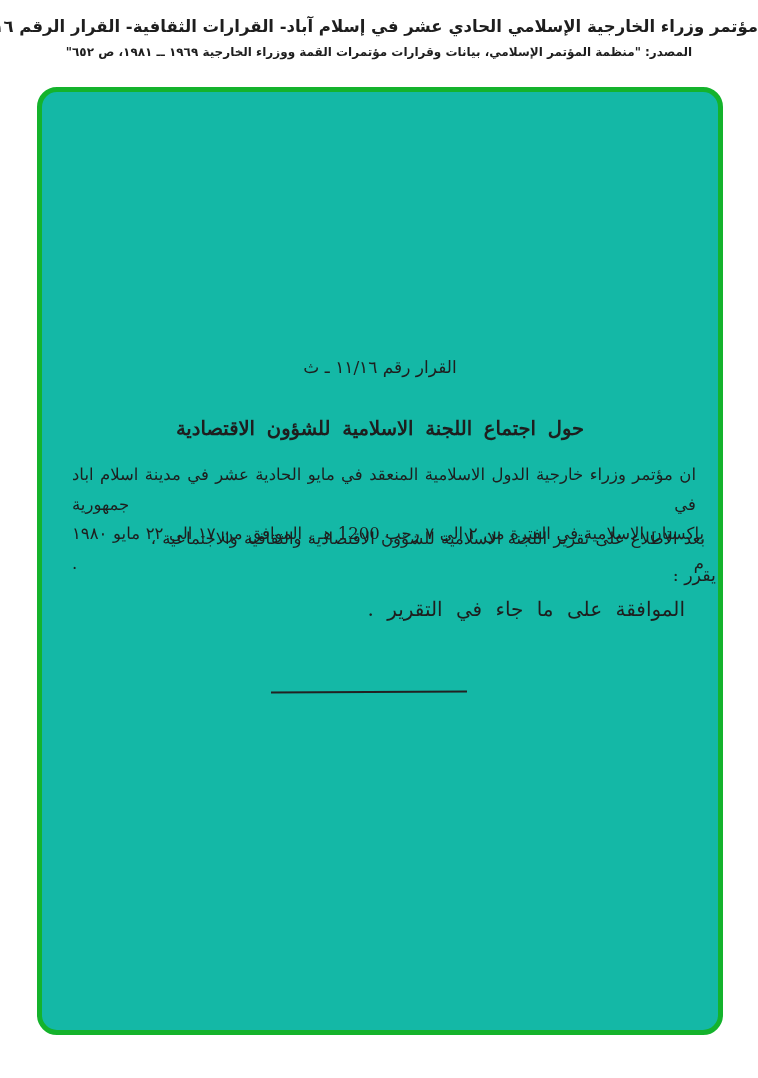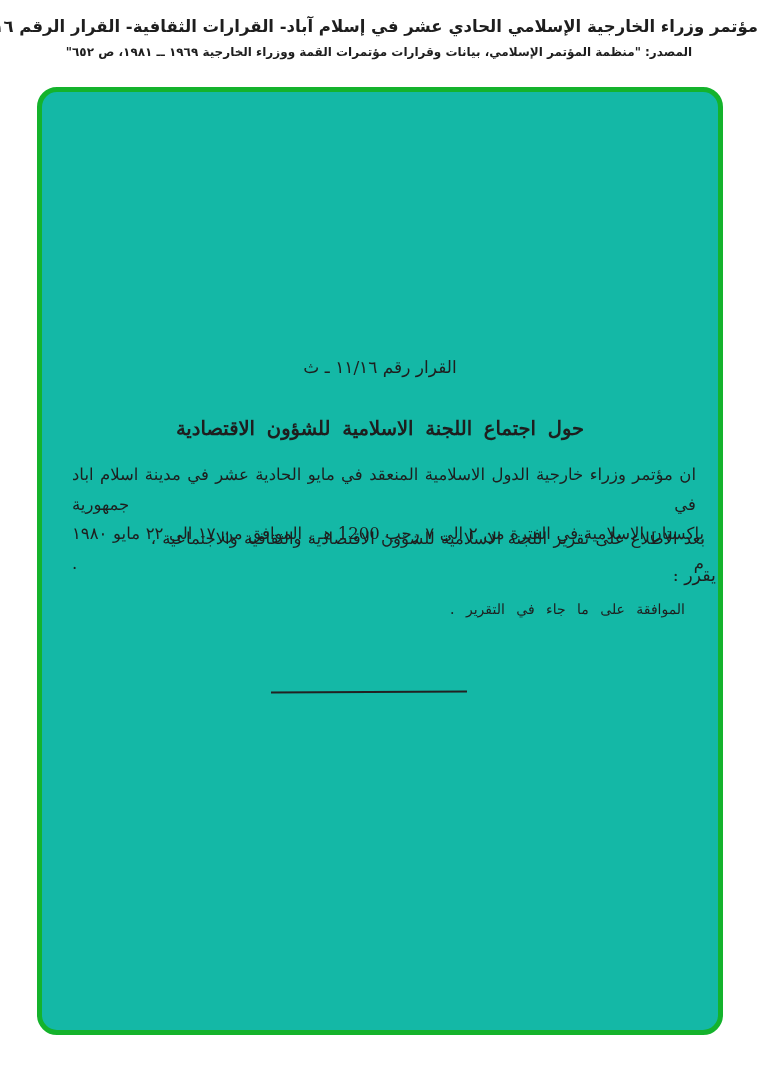--- a/index.html
+++ b/index.html
@@ -106,21 +106,21 @@
     right: 2px;
     text-align: right;
     font-size: 17.5px;
     line-height: 24px;
   }
   .decision {
     position: absolute;
     top: 504px;
     right: 33px;
     text-align: right;
-    font-size: 14px;
+    font-size: 20px;
     line-height: 26px;
     word-spacing: 7px;
   }
   .rule {
     position: absolute;
     top: 599px;
     right: 251px;
     width: 196px;
     height: 2px;
     background: #222222;

